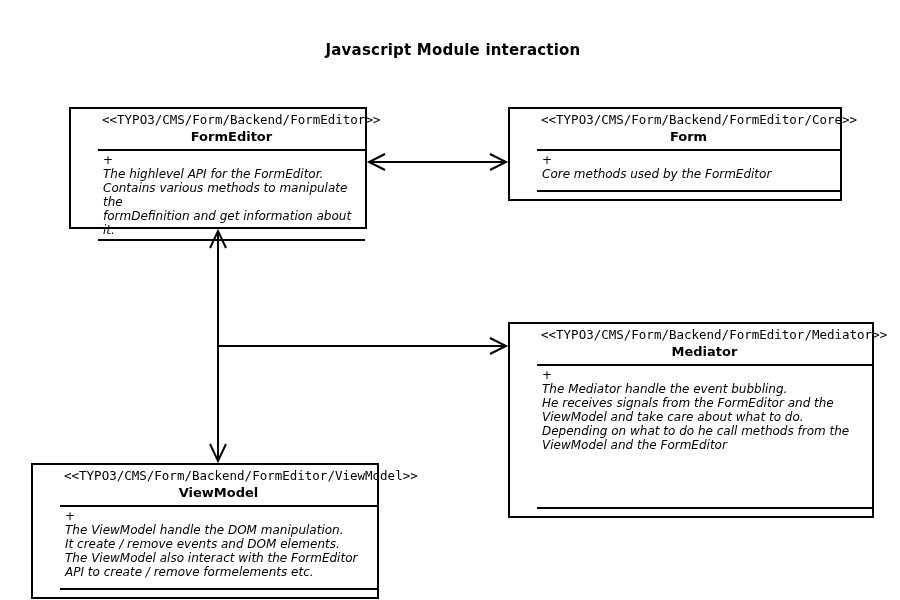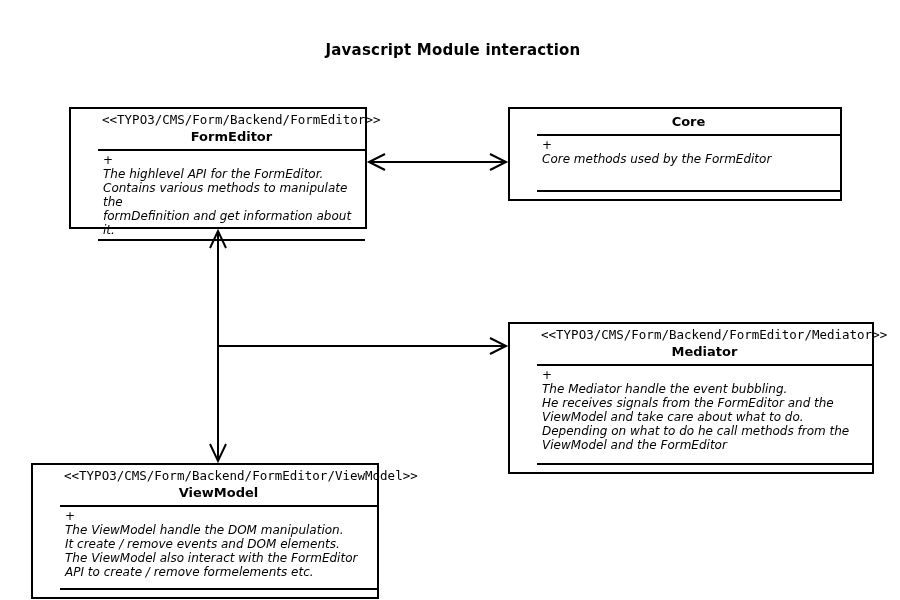--- a/index.html
+++ b/index.html
@@ -112,30 +112,31 @@
       <div class="uml-visibility">+</div>
       <div class="uml-description">The highlevel API for the FormEditor.
 Contains various methods to manipulate the
 formDefinition and get information about it.</div>
     </div>
     <div class="uml-footer"></div>
   </div>
 
   <div class="uml-class" style="left:508px; top:88px; width:334px; height:94px;">
     <div class="uml-header">
-      <div class="uml-class-name">Core</div>
+      <div class="uml-stereotype">&lt;&lt;TYPO3/CMS/Form/Backend/FormEditor/Core&gt;&gt;</div>
+      <div class="uml-class-name">Form</div>
     </div>
     <div class="uml-body">
       <div class="uml-visibility">+</div>
       <div class="uml-description">Core methods used by the FormEditor</div>
     </div>
     <div class="uml-footer"></div>
   </div>
 
-  <div class="uml-class" style="left:508px; top:303px; width:366px; height:152px;">
+  <div class="uml-class" style="left:508px; top:303px; width:366px; height:196px;">
     <div class="uml-header">
       <div class="uml-stereotype">&lt;&lt;TYPO3/CMS/Form/Backend/FormEditor/Mediator&gt;&gt;</div>
       <div class="uml-class-name">Mediator</div>
     </div>
     <div class="uml-body">
       <div class="uml-visibility">+</div>
       <div class="uml-description">The Mediator handle the event bubbling.
 He receives signals from the FormEditor and the
 ViewModel and take care about what to do.
 Depending on what to do he call methods from the

